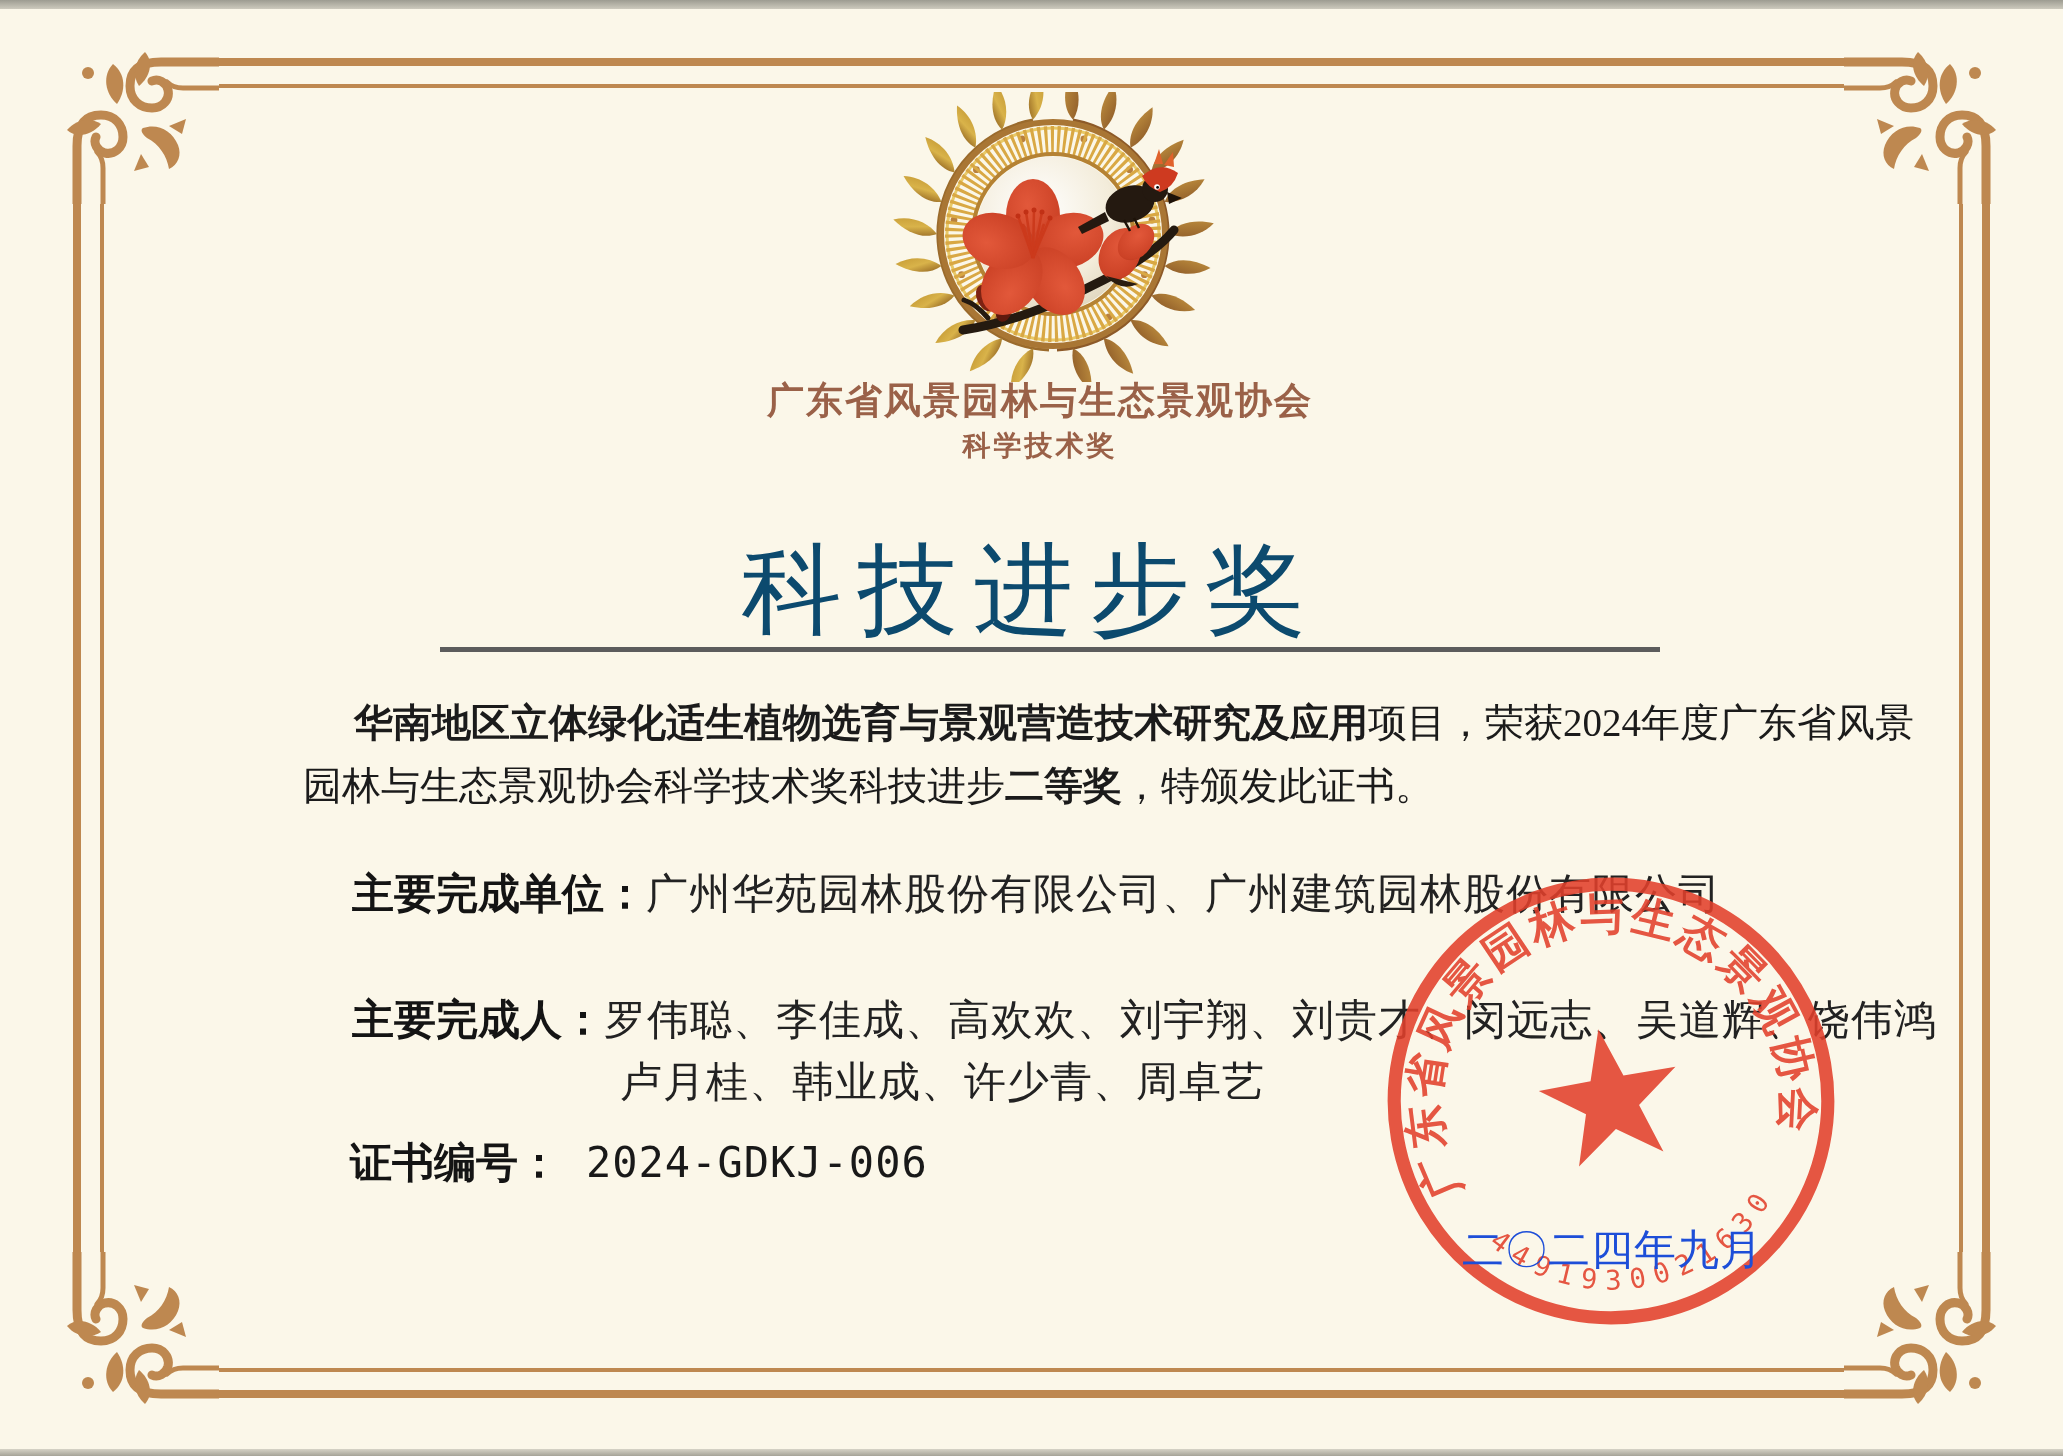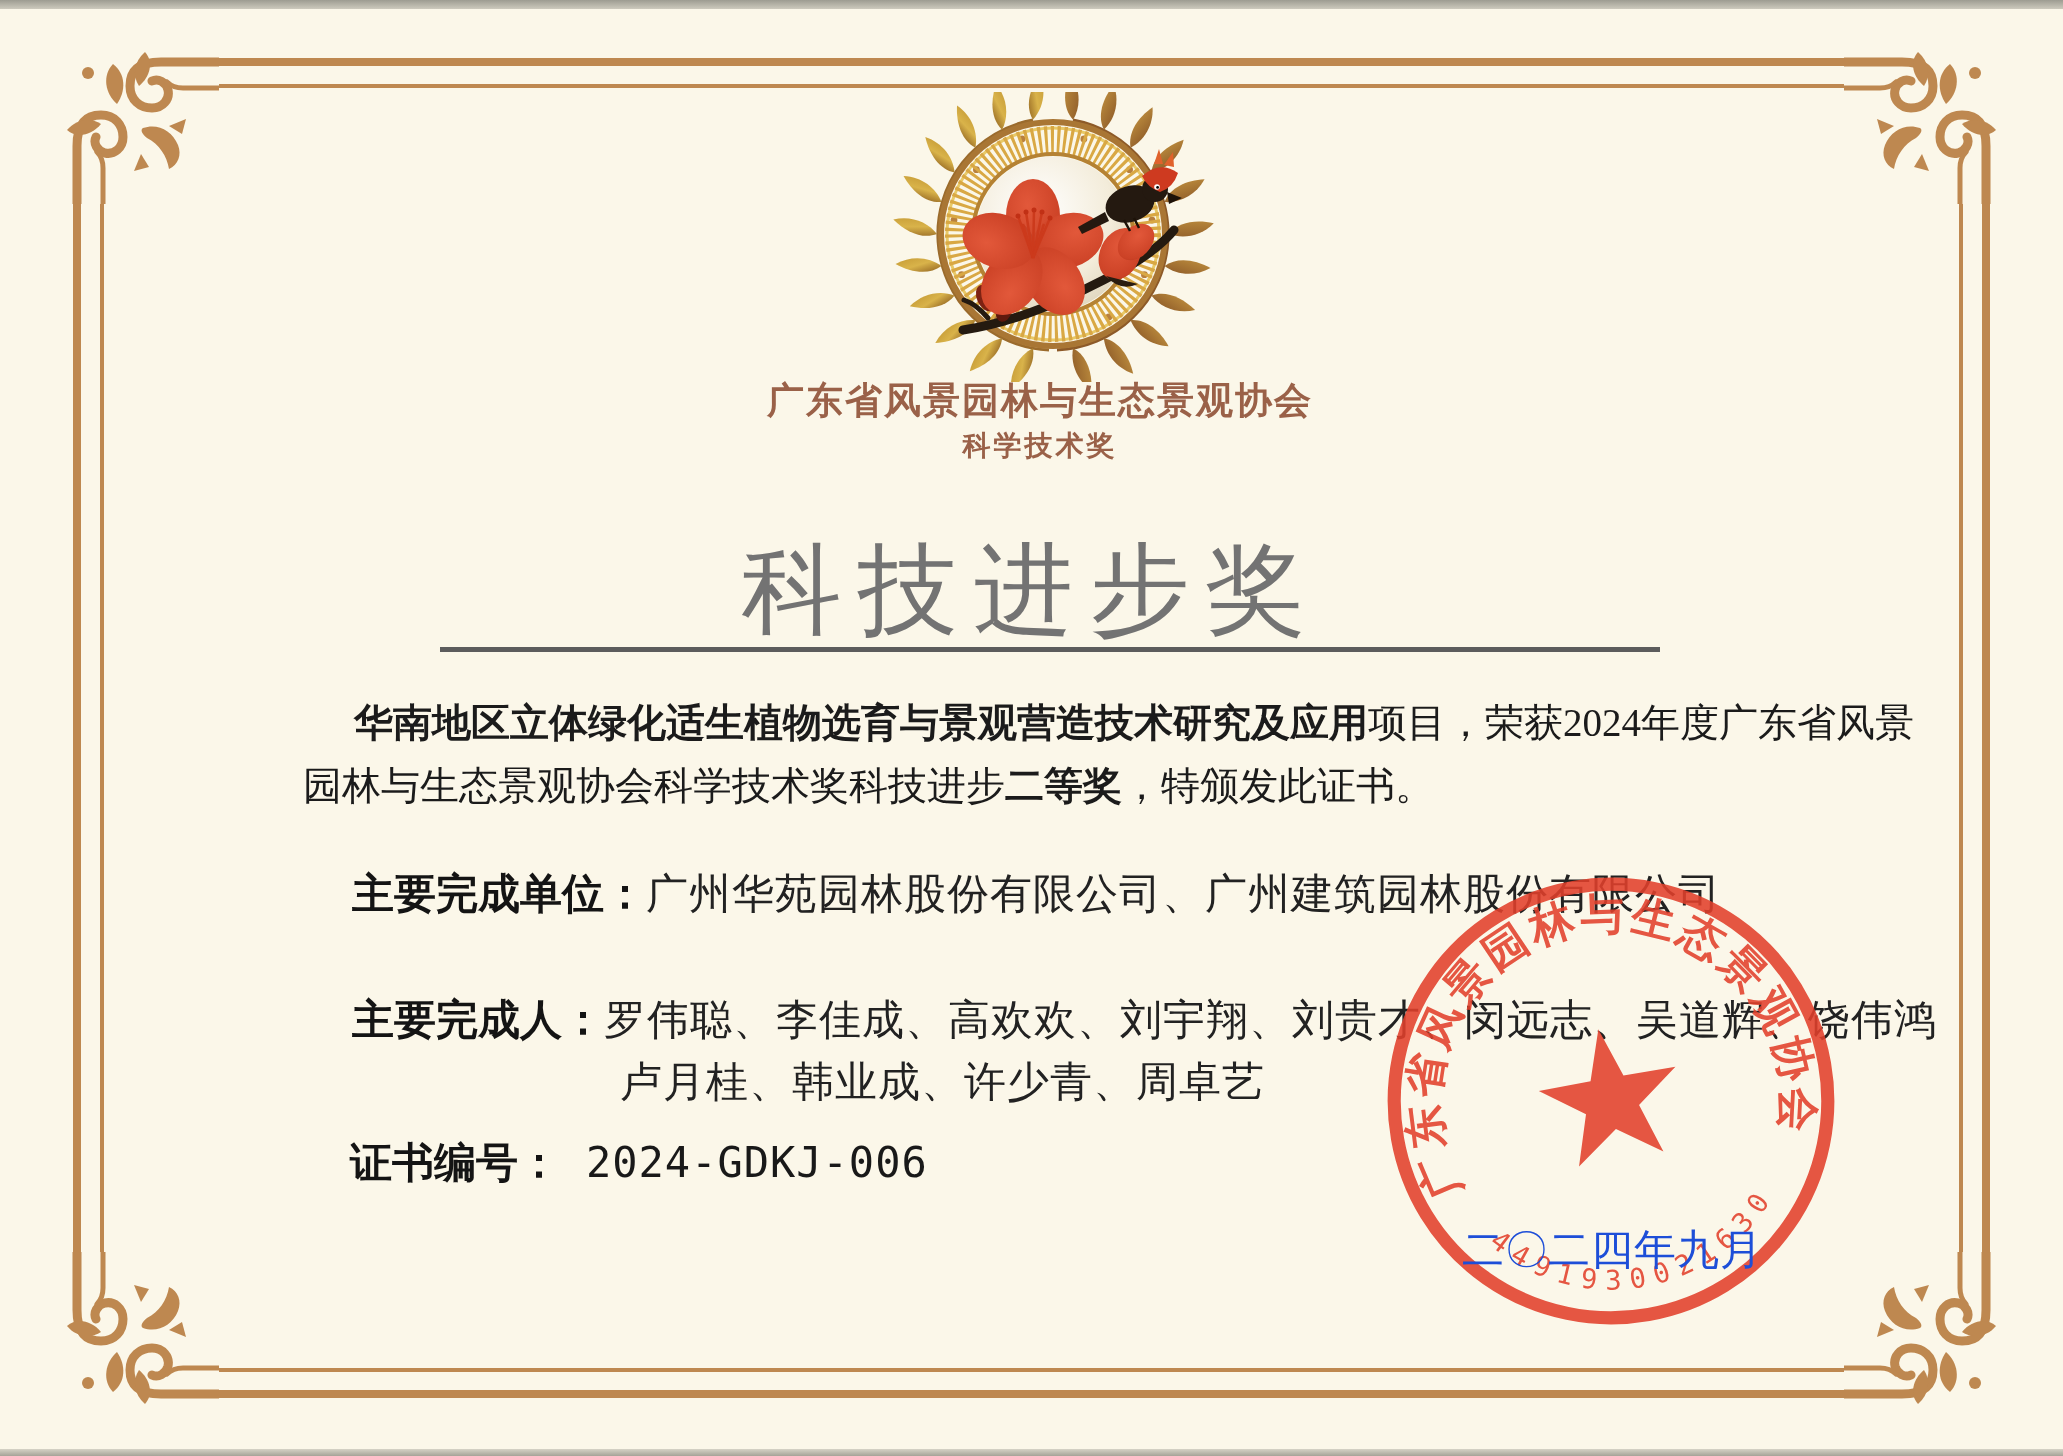--- a/index.html
+++ b/index.html
@@ -24,21 +24,21 @@
   .c-tl{left:59px;top:44px;}
   .c-tr{right:59px;top:44px;transform:scaleX(-1);}
   .c-bl{left:59px;bottom:44px;transform:scaleY(-1);}
   .c-br{right:59px;bottom:44px;transform:scale(-1,-1);}
   
   .org-block{left:510px;top:382px;width:1060px;text-align:center;white-space:nowrap;
     color:#9A6148;font-weight:700;}
   .org-line1{font-size:37px;letter-spacing:2px;}
   .org-line2{font-size:28px;letter-spacing:3px;margin-top:13px;}
   .award-title{left:0;top:541px;width:2063px;text-align:center;
-    font-size:100px;letter-spacing:16px;color:#737373;font-weight:500;}
+    font-size:100px;letter-spacing:16px;color:#0c4a6e;font-weight:500;}
   .title-underline{left:440px;top:647px;width:1220px;height:5px;background:#5c5c5c;}
   
   .body-line{font-size:39px;color:#1b1b1b;}
   .b-bold{font-family:Liberation Mono, monospace;font-weight:700;}
   .line1{left:354px;top:703px;}
   .line2{left:303px;top:766px;}
   
   .fld-label{font-family:"Liberation Sans","DejaVu Sans",sans-serif;
     font-weight:700;font-size:42px;color:#141414;}
   .fld-value{font-size:42px;color:#222;letter-spacing:1px;}

